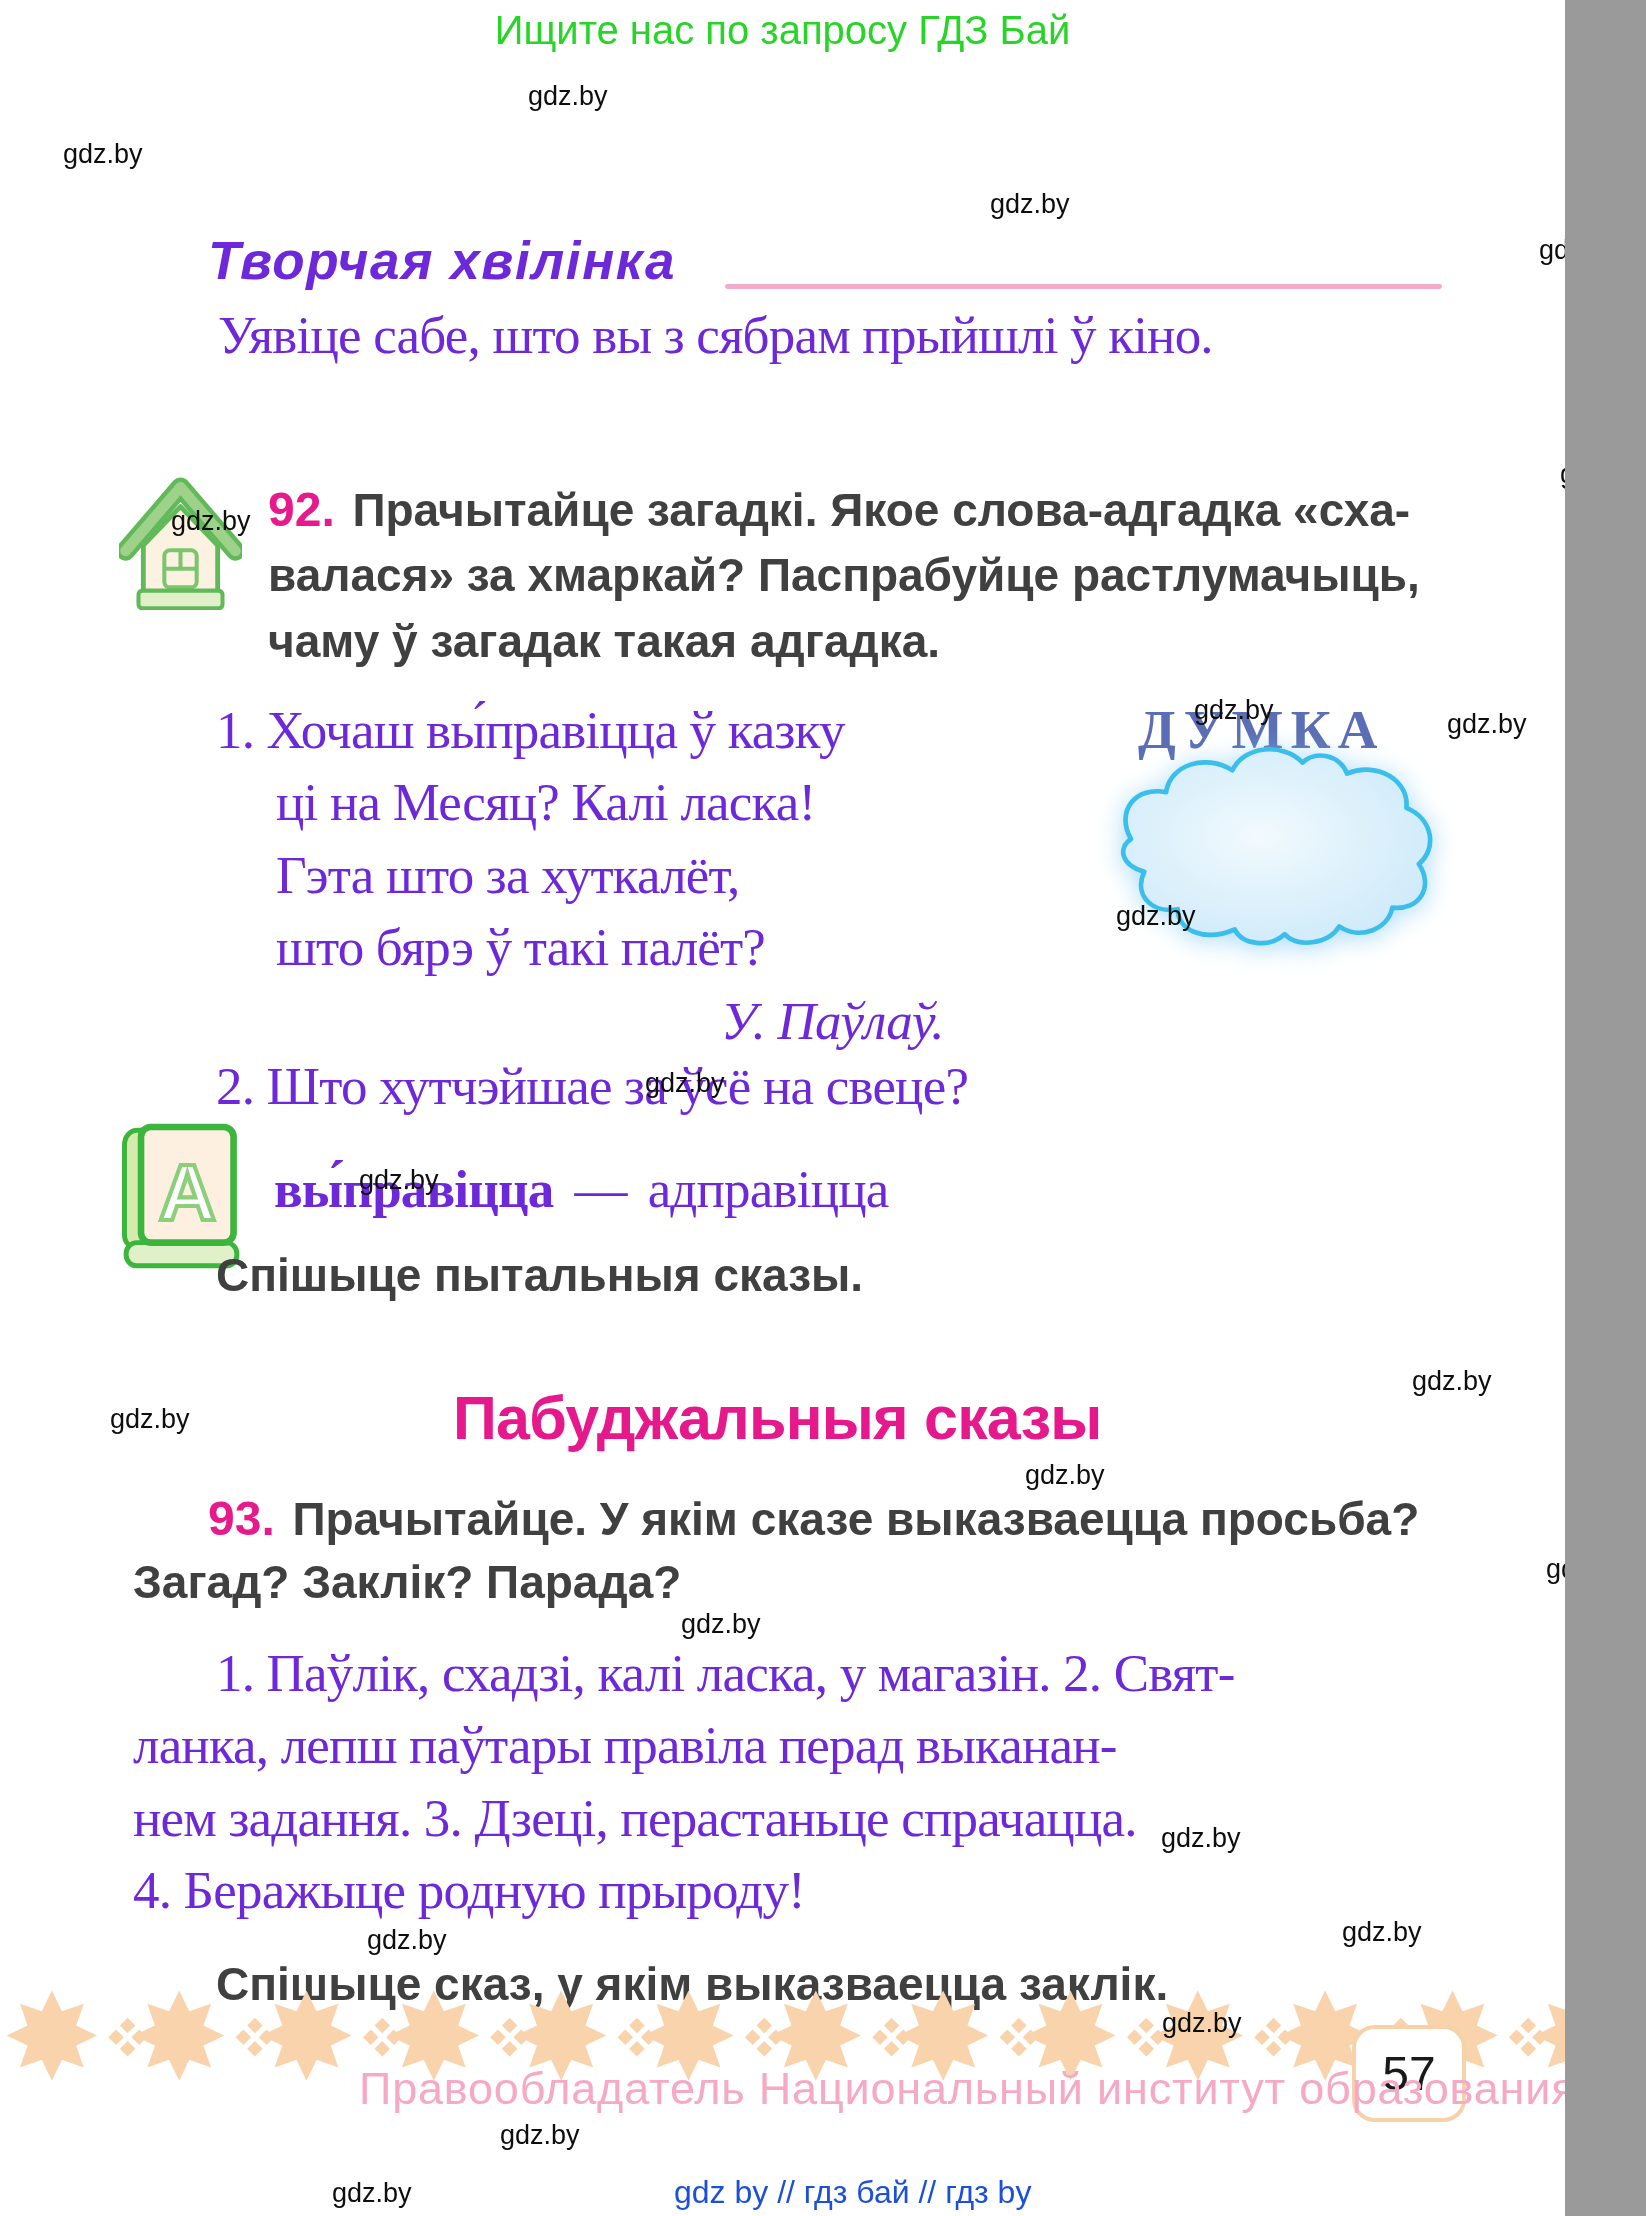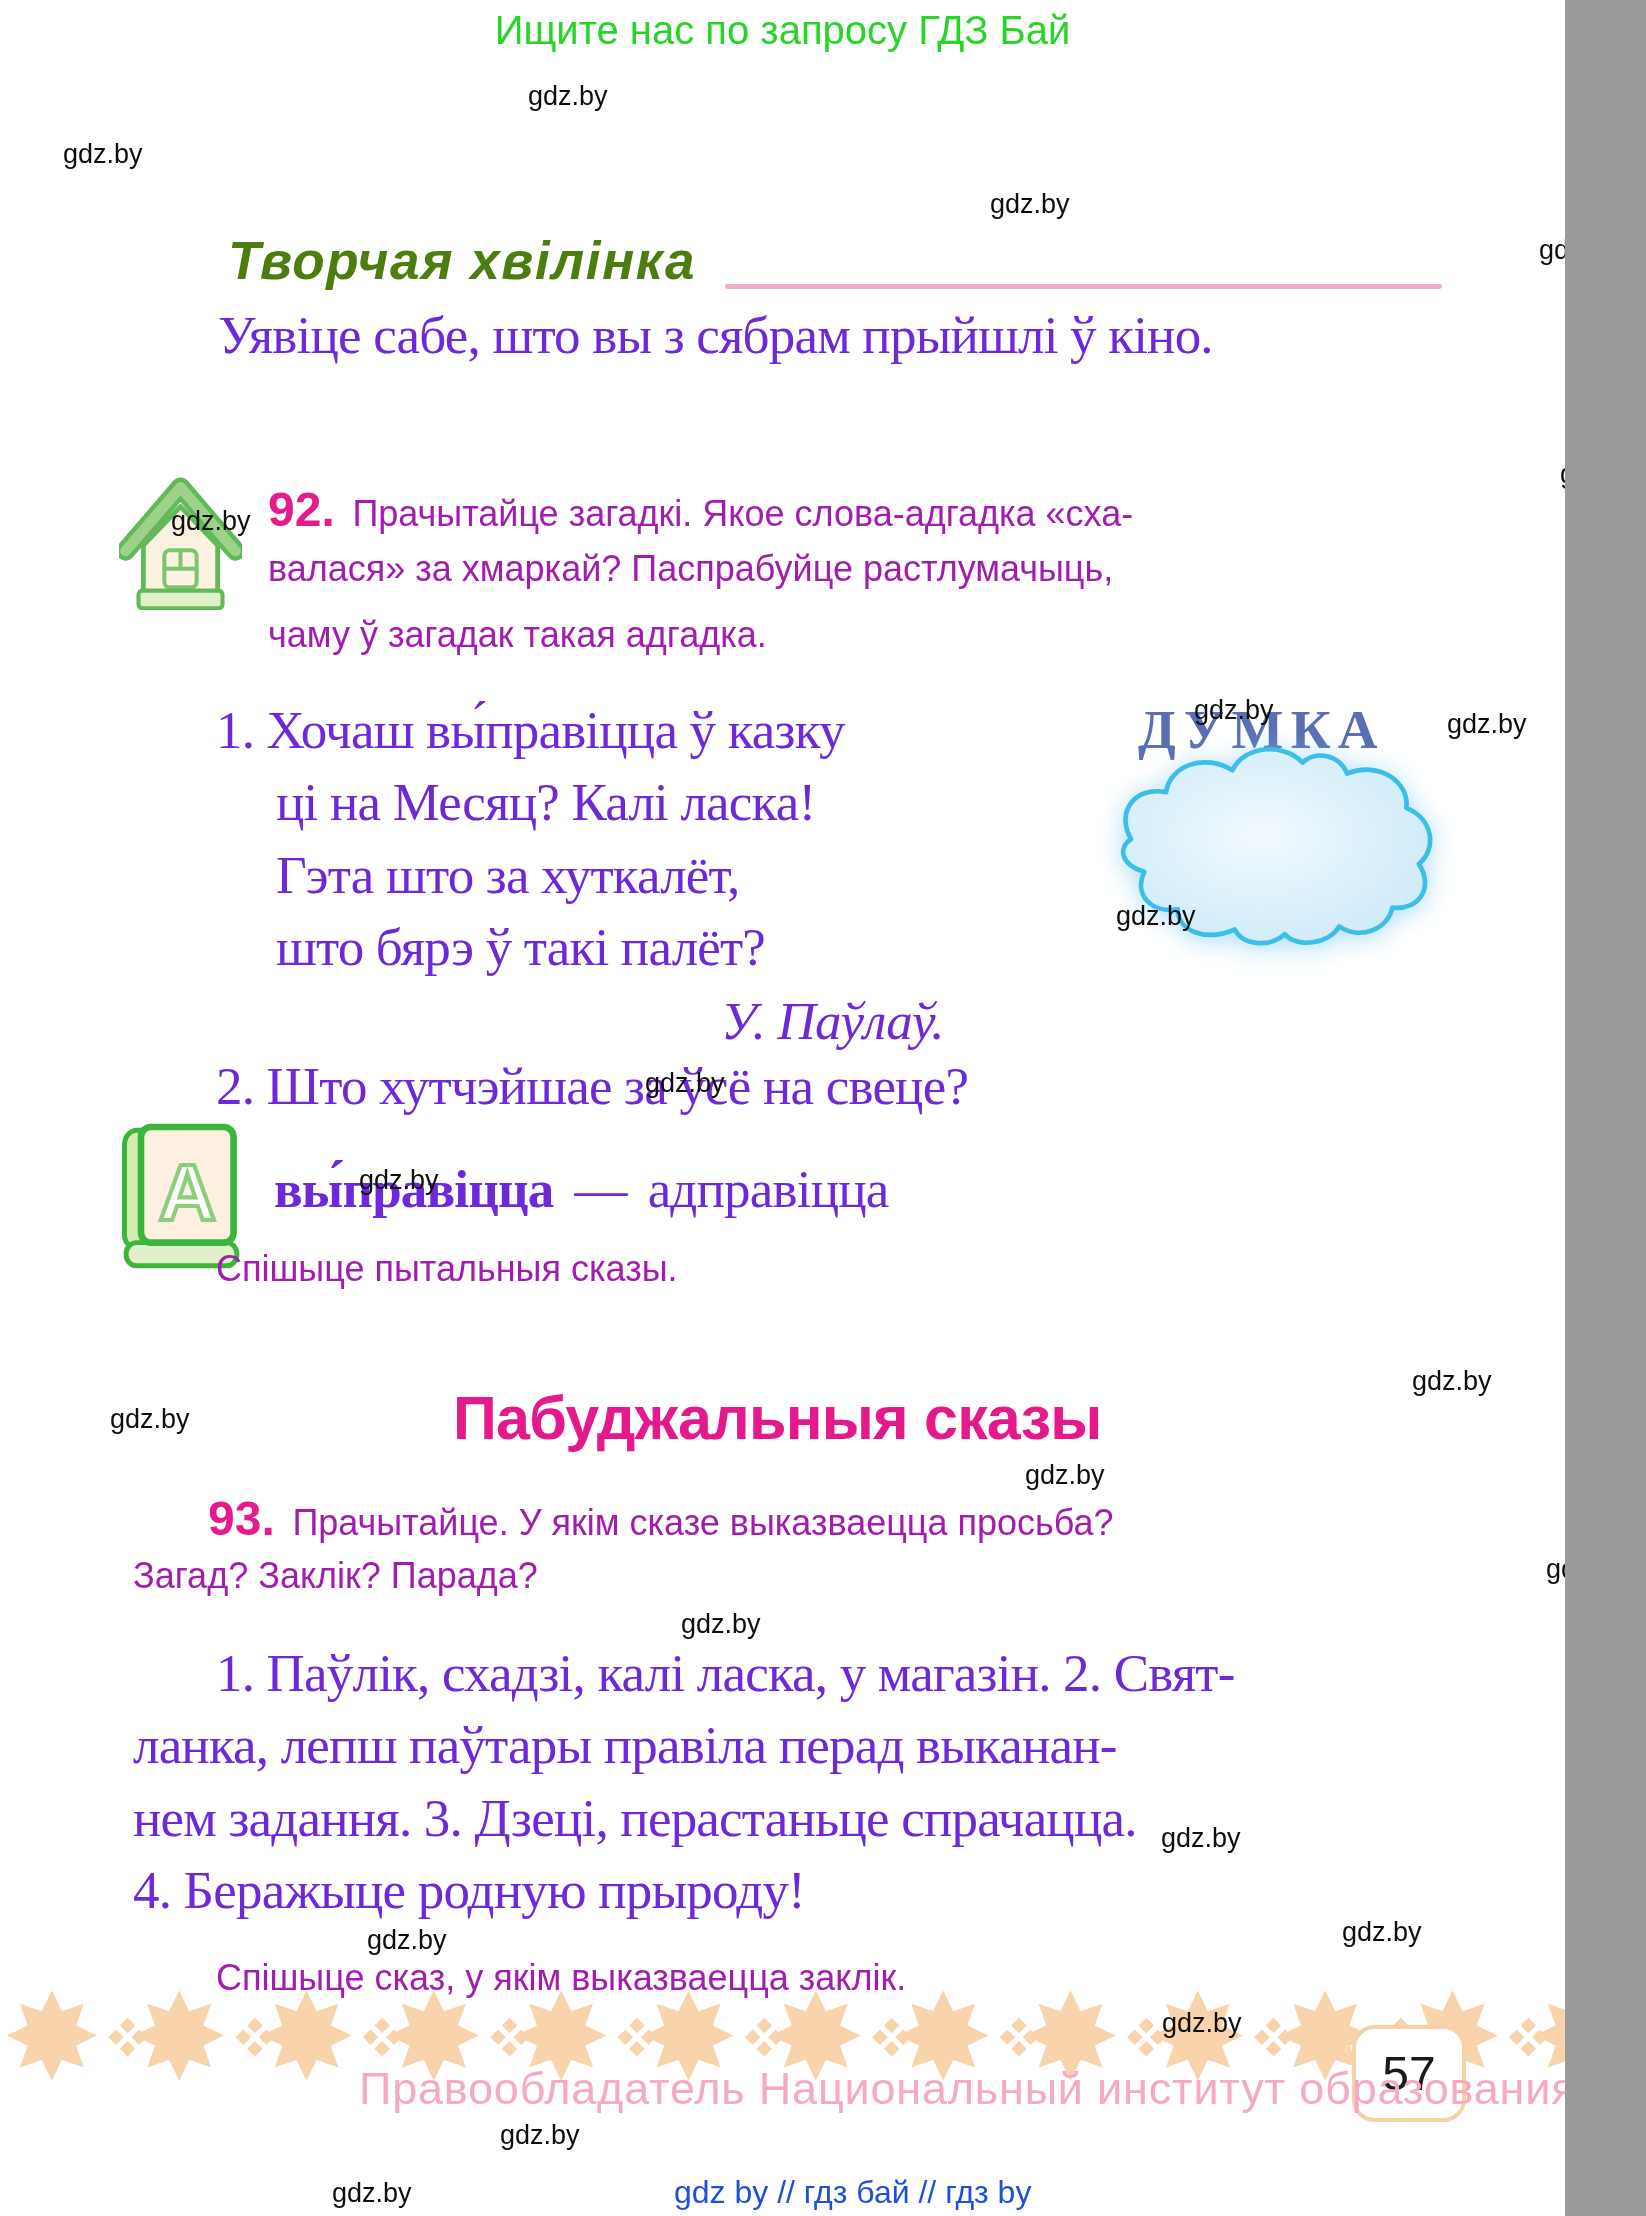--- a/index.html
+++ b/index.html
@@ -1,23 +1,23 @@
 <!DOCTYPE html>
 <html style="font-size:13px"><head>
 <meta charset="utf-8">
 <style>
   html,body{margin:0;padding:0;background:#9a9a9a;}
   #page{position:relative;width:1565px;height:2216px;background:#ffffff;overflow:hidden;
         font-family:"Liberation Sans",sans-serif;}
   .abs{position:absolute;white-space:nowrap;}
   .serif{font-family:"Liberation Serif",serif;font-size:53px;color:#6d28d9;letter-spacing:-0.8px;}
-  .sans{font-size:36px;color:#a21caf;}
+  .sans{font-size:46px;color:#404040;font-weight:bold;}
   .wm{position:absolute;font-size:27px;color:#0e0e0e;white-space:nowrap;z-index:5;}
   .banner{left:0;right:0;top:8px;text-align:center;font-size:40px;color:#27d427;}
-  .h1{left:208px;top:230px;font-size:53px;font-weight:bold;font-style:italic;color:#4d7c0f;letter-spacing:1.6px;margin-left:20px;}
+  .h1{left:208px;top:230px;font-size:53px;font-weight:bold;font-style:italic;color:#6d28d9;letter-spacing:1.6px;}
   .rule{left:725px;top:284px;width:717px;height:4.8px;background:#f3abcc;border-radius:2.4px;}
   .exrow{display:flex;align-items:baseline;}
   .exnum{color:#e61a8c;font-weight:bold;font-size:48px;padding-right:17.7px;font-family:"Liberation Sans",sans-serif;}
   .h2{left:453px;top:1383px;font-size:61px;font-weight:bold;color:#e6198c;letter-spacing:-0.8px;}
   .author{font-style:italic;}
   .dict-term{font-weight:bold;}
   .dict-sep{padding:0 21px;}
   .dumka{left:1138px;top:698px;font-family:"Liberation Serif",serif;font-weight:bold;
          font-size:55px;color:#5b6eb5;letter-spacing:7.3px;z-index:1;}
   .cloud{left:1078px;top:722px;z-index:2;filter:drop-shadow(0 3.2px 13px rgba(125,200,242,.65));}

